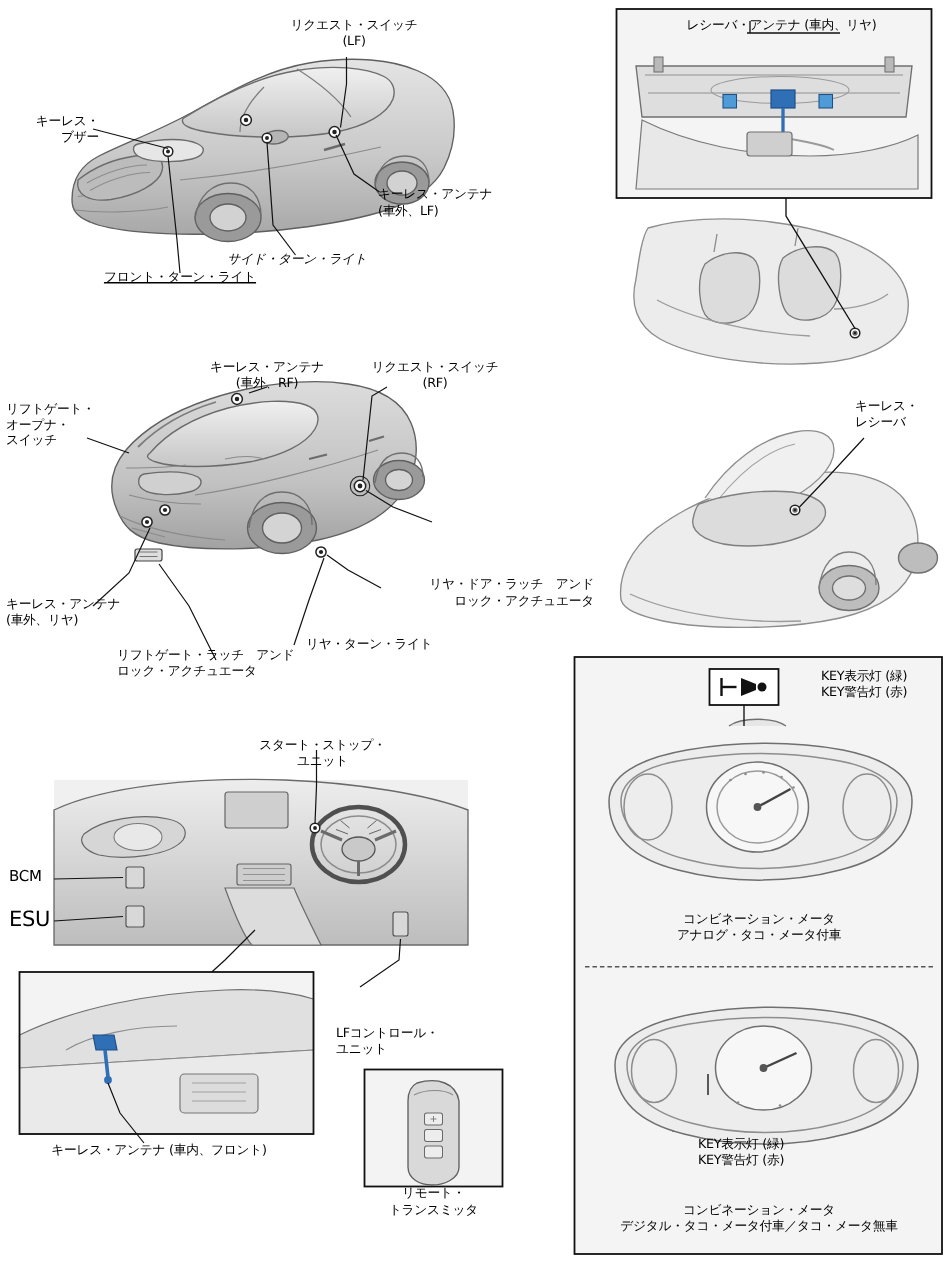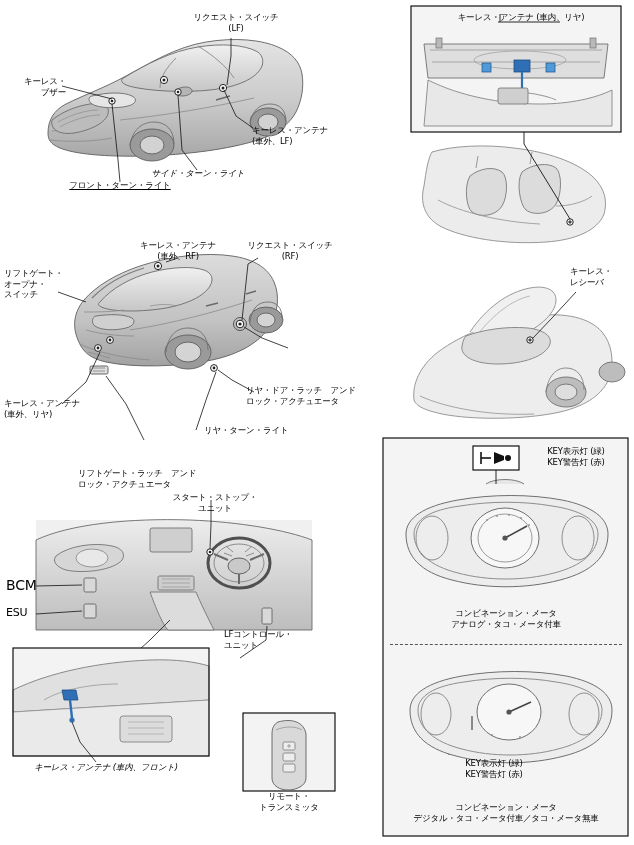--- a/index.html
+++ b/index.html
@@ -417,47 +417,47 @@
 (車外、RF)</div>
 
   <div class="lbl c" style="left:238px; top:240px; width:104px;">リクエスト・スイッチ
 (RF)</div>
 
   <div class="lbl" style="left:4px; top:268px; width:68px;">リフトゲート・
 オープナ・
 スイッチ</div>
 
 
-  <div class="lbl" style="left:246px; top:385px; width:140px;">リヤ・ドア・ラッチ　アンド
+  <div class="lbl" style="left:256px; top:385px; width:140px;text-align:right;">リヤ・ドア・ラッチ　アンド
 ロック・アクチュエータ</div>
 
   <div class="lbl" style="left:4px; top:398px; width:110px;">キーレス・アンテナ
 (車外、リヤ)</div>
 
-  <div class="lbl" style="left:78px; top:432px; width:148px;margin-top:36px;">リフトゲート・ラッチ　アンド
+  <div class="lbl" style="left:78px; top:432px; width:148px;">リフトゲート・ラッチ　アンド
 ロック・アクチュエータ</div>
 
   <div class="lbl" style="left:204px; top:425px; width:112px;">リヤ・ターン・ライト</div>
 
   <div class="lbl c" style="left:160px; top:492px; width:110px;">スタート・ストップ・
 ユニット</div>
 
-  <div class="lbl" style="left:6px; top:580px; width:34px; font-size:14px;">BCM</div>
-
-  <div class="lbl" style="left:6px; top:608px; width:34px; font-size:11px;">ESU</div>
-
-  <div class="lbl" style="left:224px; top:629px; width:100px;">LFコントロール・
+  <div class="lbl" style="left:6px; top:580px; width:34px; font-size:10px;">BCM</div>
+
+  <div class="lbl" style="left:6px; top:608px; width:34px; font-size:14px;">ESU</div>
+
+  <div class="lbl" style="left:224px; top:684px; width:100px;">LFコントロール・
 ユニット</div>
 
-  <div class="lbl c" style="left:8px; top:762px; width:196px;font-style:italic;">キーレス・アンテナ (車内、フロント)</div>
+  <div class="lbl c" style="left:8px; top:762px; width:196px;">キーレス・アンテナ (車内、フロント)</div>
 
   <div class="lbl c" style="left:243px; top:791px; width:92px;">リモート・
 トランスミッタ</div>
 
-  <div class="lbl c" style="left:441px; top:12px; width:160px;">キーレス・アンテナ (車内、リヤ)</div>
+  <div class="lbl c" style="left:441px; top:12px; width:160px;">レシーバ・アンテナ (車内、リヤ)</div>
 
   <div class="lbl" style="left:570px; top:266px; width:64px;">キーレス・
 レシーバ</div>
 
   <div class="lbl c" style="left:524px; top:446px; width:104px;">KEY表示灯 (緑)
 KEY警告灯 (赤)</div>
 
   <div class="lbl c" style="left:398px; top:608px; width:216px;">コンビネーション・メータ
 アナログ・タコ・メータ付車</div>
 

